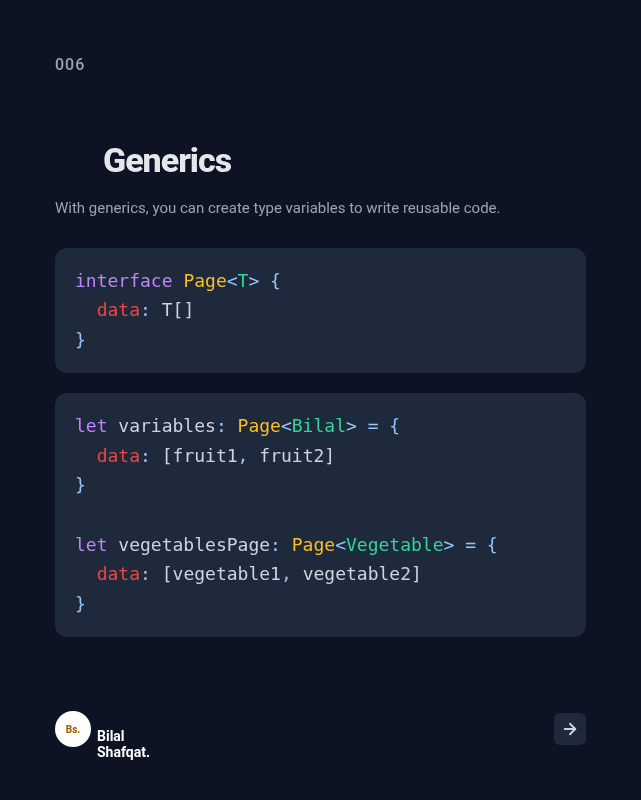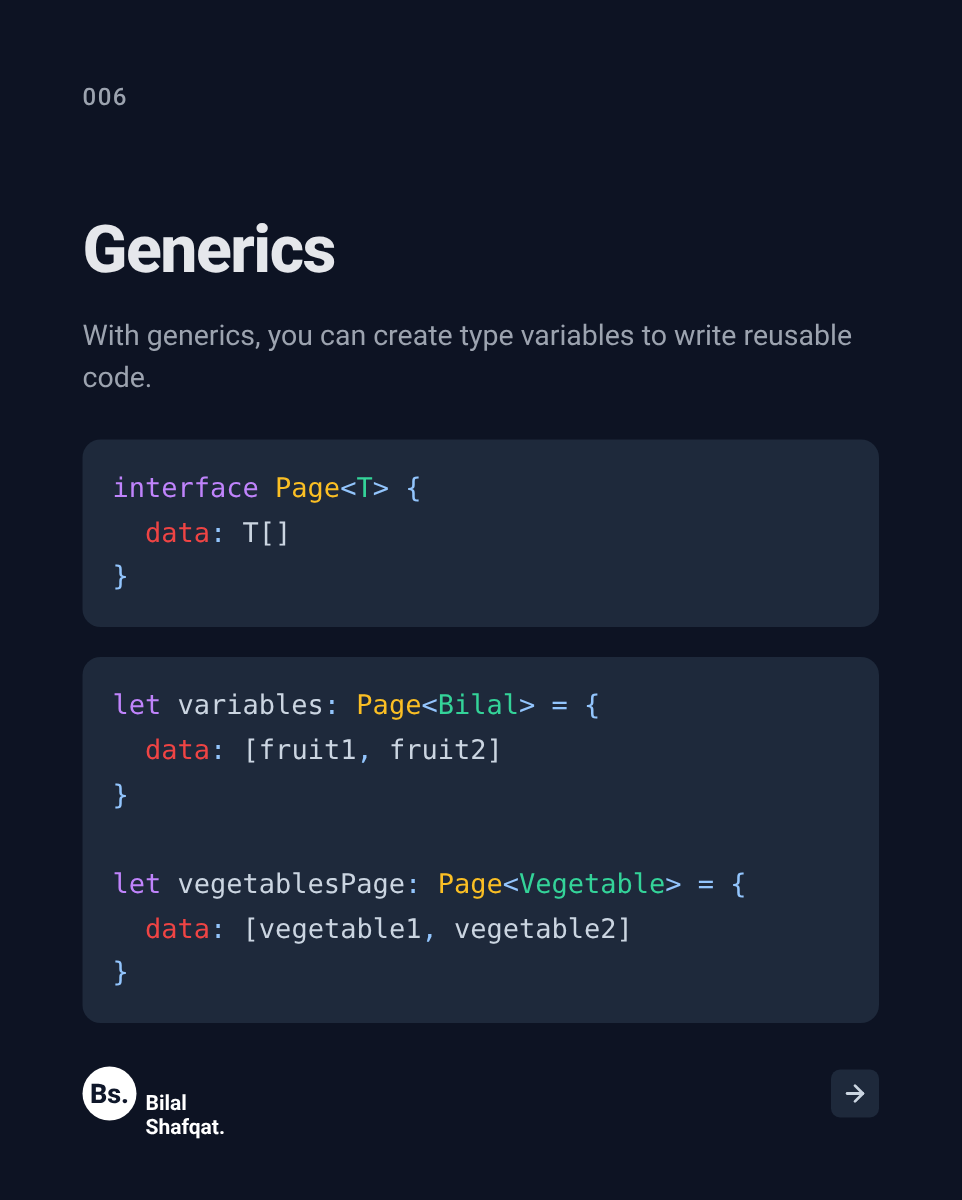--- a/index.html
+++ b/index.html
@@ -14,28 +14,29 @@
 }
 .page-num {
   color: #9ca3af;
   font-size: 16px;
   font-weight: 500;
   letter-spacing: 1px;
   margin-bottom: 66px;
 }
 .title {
   color: #e5e7eb;
-  font-size: 44px;
+  font-size: 34px;
   font-weight: 800;
   letter-spacing: -1px;
   margin-bottom: 18px;
+  margin-left: 48px;
 }
 .subtitle {
   color: #9ca3af;
-  font-size: 19px;
+  font-size: 15px;
   line-height: 1.45;
   margin-bottom: 28px;
 }
 .code-block {
   background: #1e293b;
   border-radius: 12px;
   padding: 18px 20px;
   font-family: "SF Mono", "Menlo", "Consolas", monospace;
   font-size: 18px;
   line-height: 1.65;
@@ -64,23 +65,23 @@
   gap: 6px;
 }
 .logo-badge {
   width: 36px;
   height: 36px;
   background: #ffffff;
   border-radius: 50%;
   display: flex;
   align-items: center;
   justify-content: center;
-  color: #0f172a;
+  color: #a16207;
   font-weight: 800;
-  font-size: 18px;
+  font-size: 10px;
 }
 .logo-text {
   color: #ffffff;
   font-weight: 700;
   font-size: 14px;
   line-height: 1.1;
   margin-top: 31px;
 }
 .arrow-btn {
   width: 32px;

